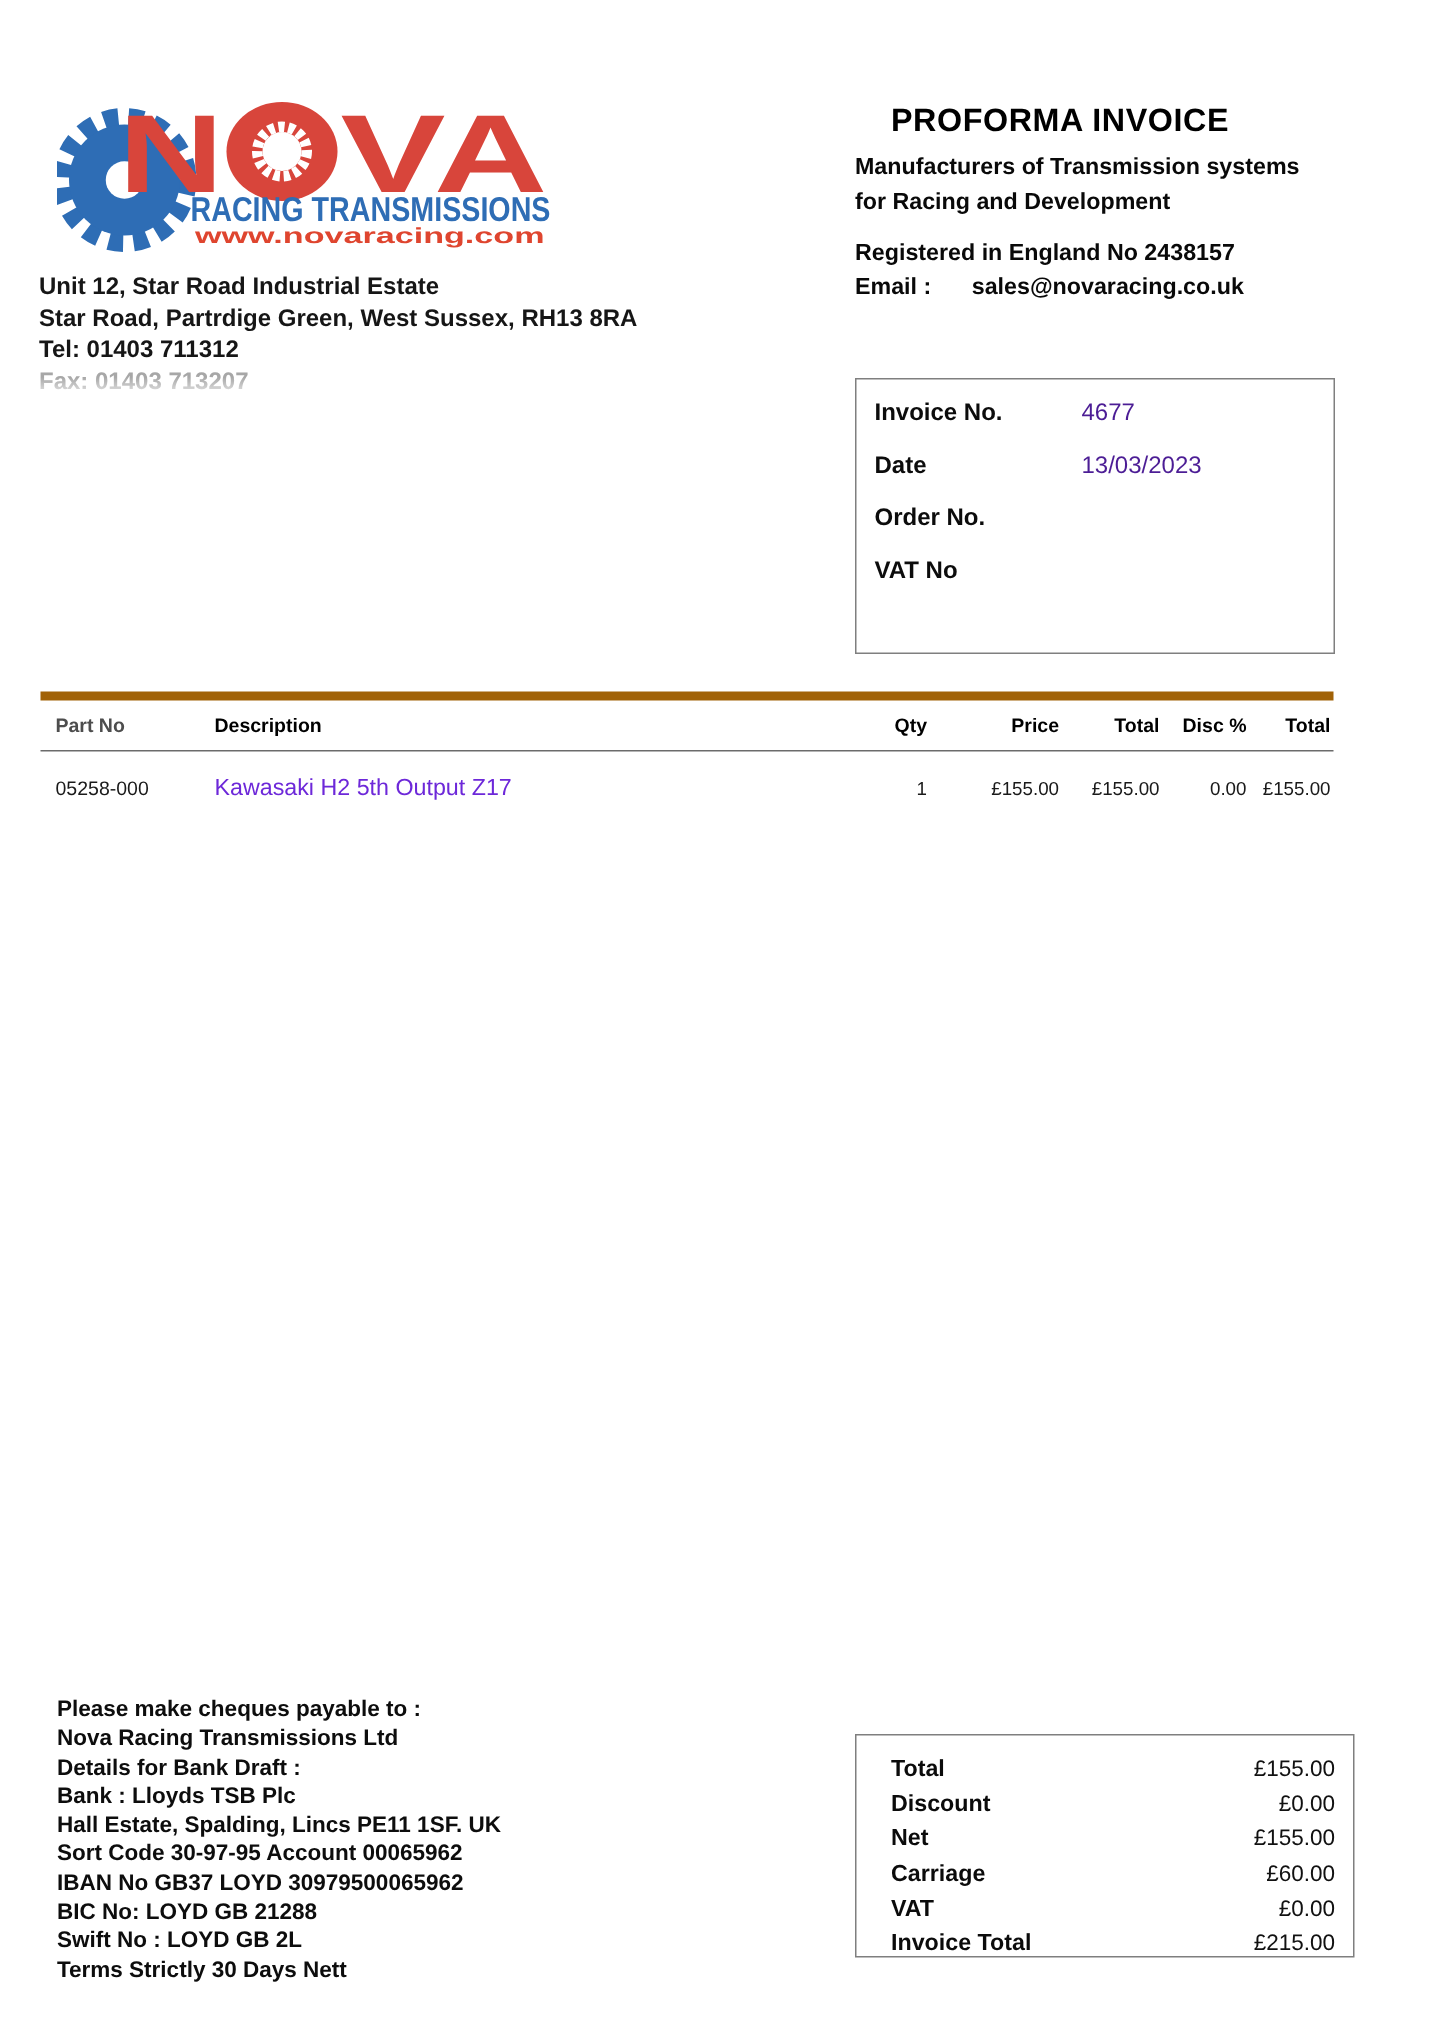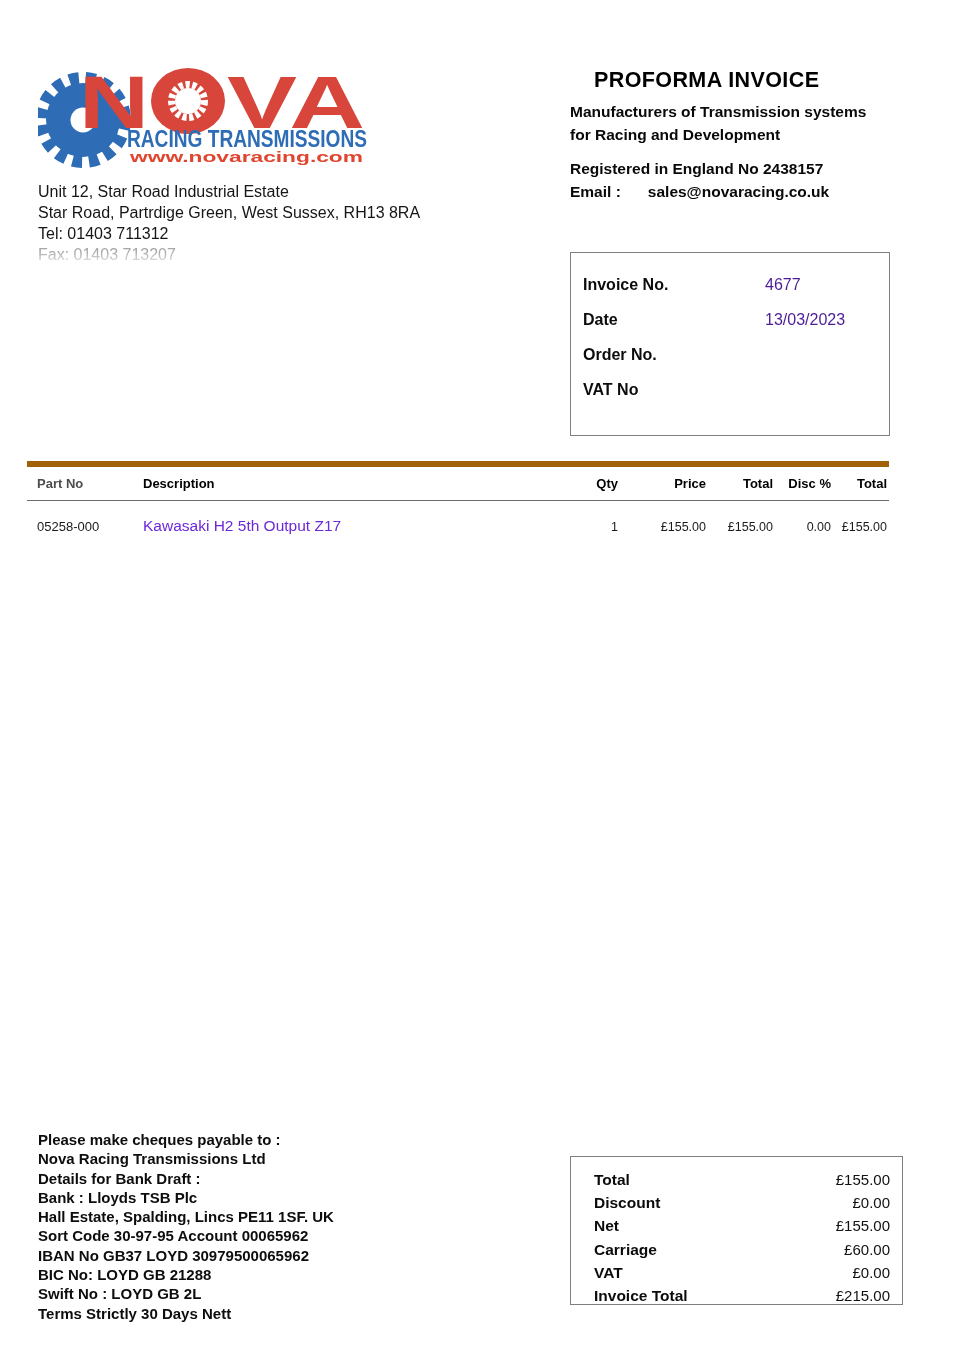--- a/index.html
+++ b/index.html
@@ -7,41 +7,41 @@
   body {
     width:960px; height:1358px; position:relative;
     font-family:"Liberation Sans", sans-serif; color:#141414;
     overflow:hidden;
   }
 
   
   .logo { position:absolute; left:38px; top:62px; width:335px; height:106px; }
 
   
-  .addr-line { position:absolute; left:38px; font-size:16px; font-weight:normal; color:#161616; white-space:nowrap; }
+  .addr-line { position:absolute; left:26px; font-size:16px; font-weight:bold; color:#161616; white-space:nowrap; }
   .addr1 { top:183px; }
   .addr2 { top:204px; }
   .tel   { top:225px; }
   .fax   { top:246px; color:#a2a2a2;
            -webkit-mask-image:linear-gradient(to bottom, rgba(0,0,0,.95) 30%, rgba(0,0,0,.35) 85%);
            mask-image:linear-gradient(to bottom, rgba(0,0,0,.95) 30%, rgba(0,0,0,.35) 85%); }
 
   
   .doc-title { position:absolute; left:594px; top:68px; font-size:21.5px; font-weight:bold; letter-spacing:.4px; color:#000; white-space:nowrap; }
   .hdr-line  { position:absolute; left:570px; font-size:15.5px; font-weight:bold; color:#090909; white-space:nowrap; }
   .sub1 { top:103px; }
   .sub2 { top:126px; }
   .registered { top:160px; }
   .email-row  { top:183px; }
   .email-row .email-value { margin-left:27px; }
 
   
   .invoice-box { position:absolute; left:570px; top:252px; width:320px; height:184px;
                  border:1px solid #7f7f7f; padding:14px 0 0 12px; background:#fff; }
-  .inv-row { display:flex; height:35px; align-items:center;gap:44px; }
+  .inv-row { display:flex; height:35px; align-items:flex-start; }
   .inv-label { width:138px; font-size:16px; font-weight:bold; color:#0c0c0c; }
   .inv-value { font-size:16px; color:#4c1d95; }
 
   
   .items-table { position:absolute; left:27px; top:461px; width:862px; }
   .t-head { display:flex; align-items:baseline; border-top:6px solid #a16207; border-bottom:1px solid #6b6b6b;
             padding:9px 2px 9px 0; font-size:13px; font-weight:bold; color:#000; }
   .t-row  { display:flex; align-items:baseline; padding:16px 2px 0 0; }
   .c-part { width:116px; padding-left:10px; }
   .c-desc { flex:1; }

